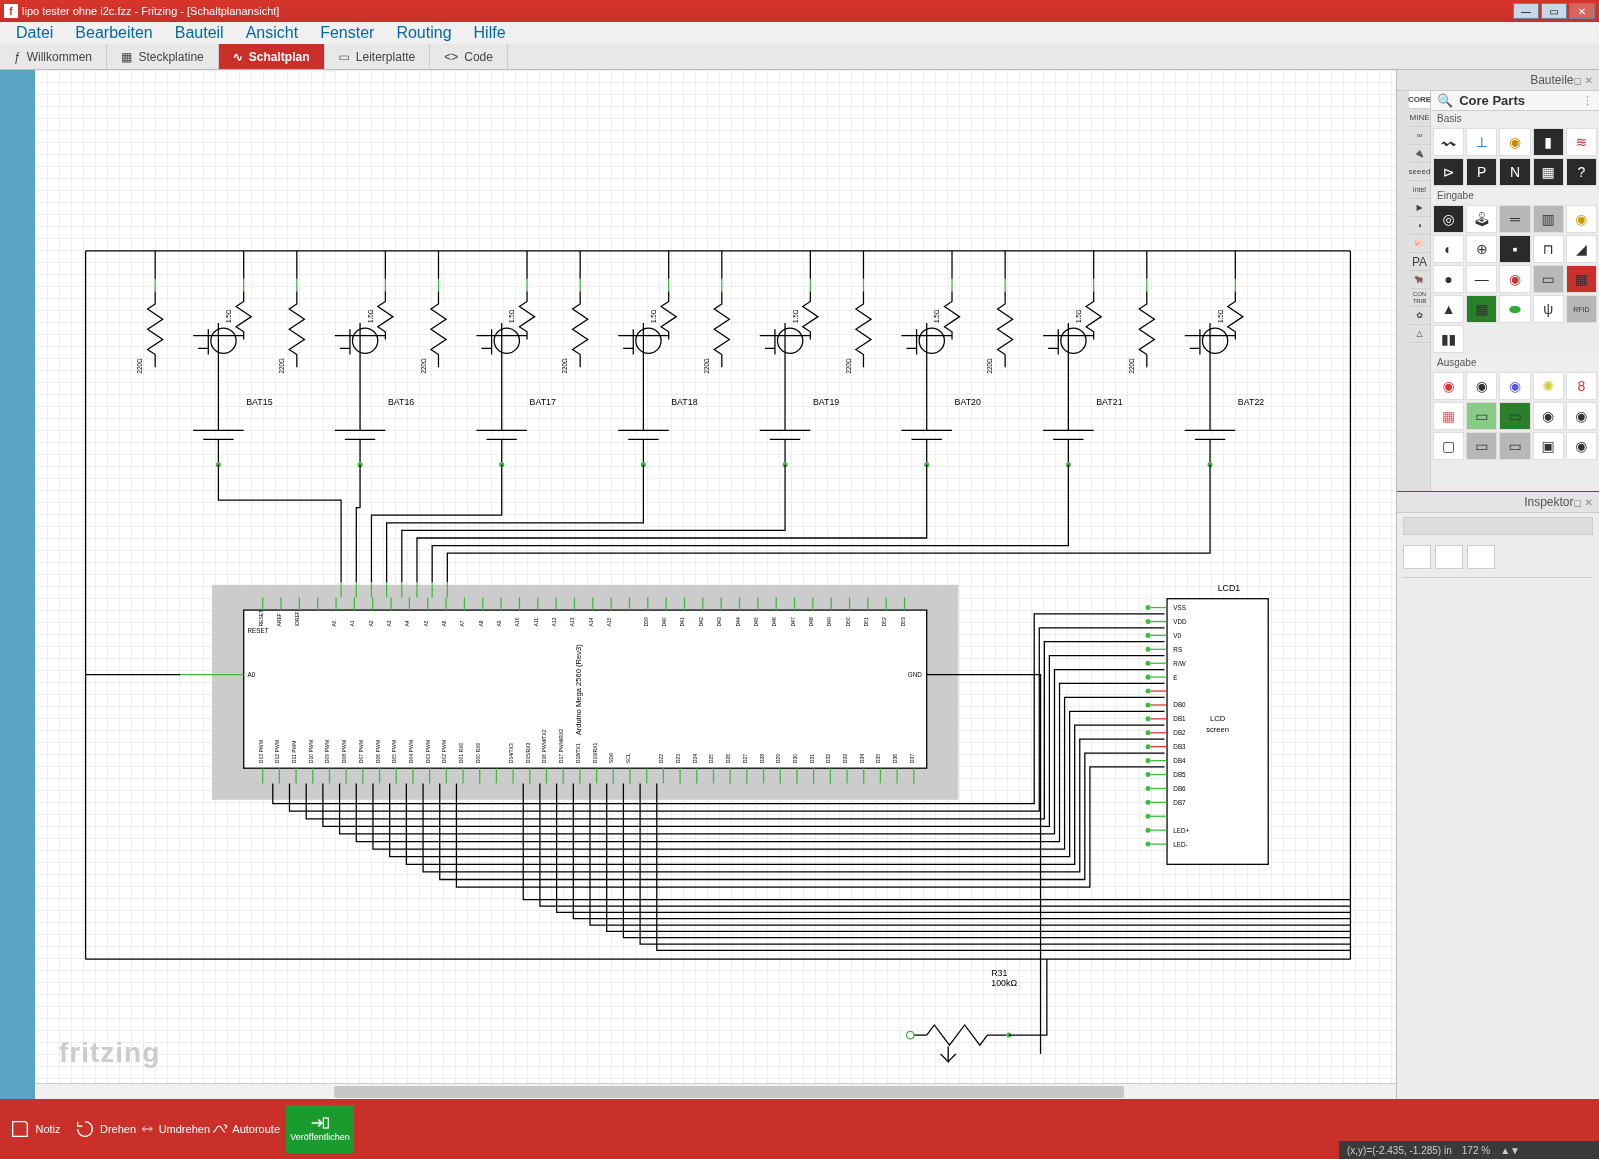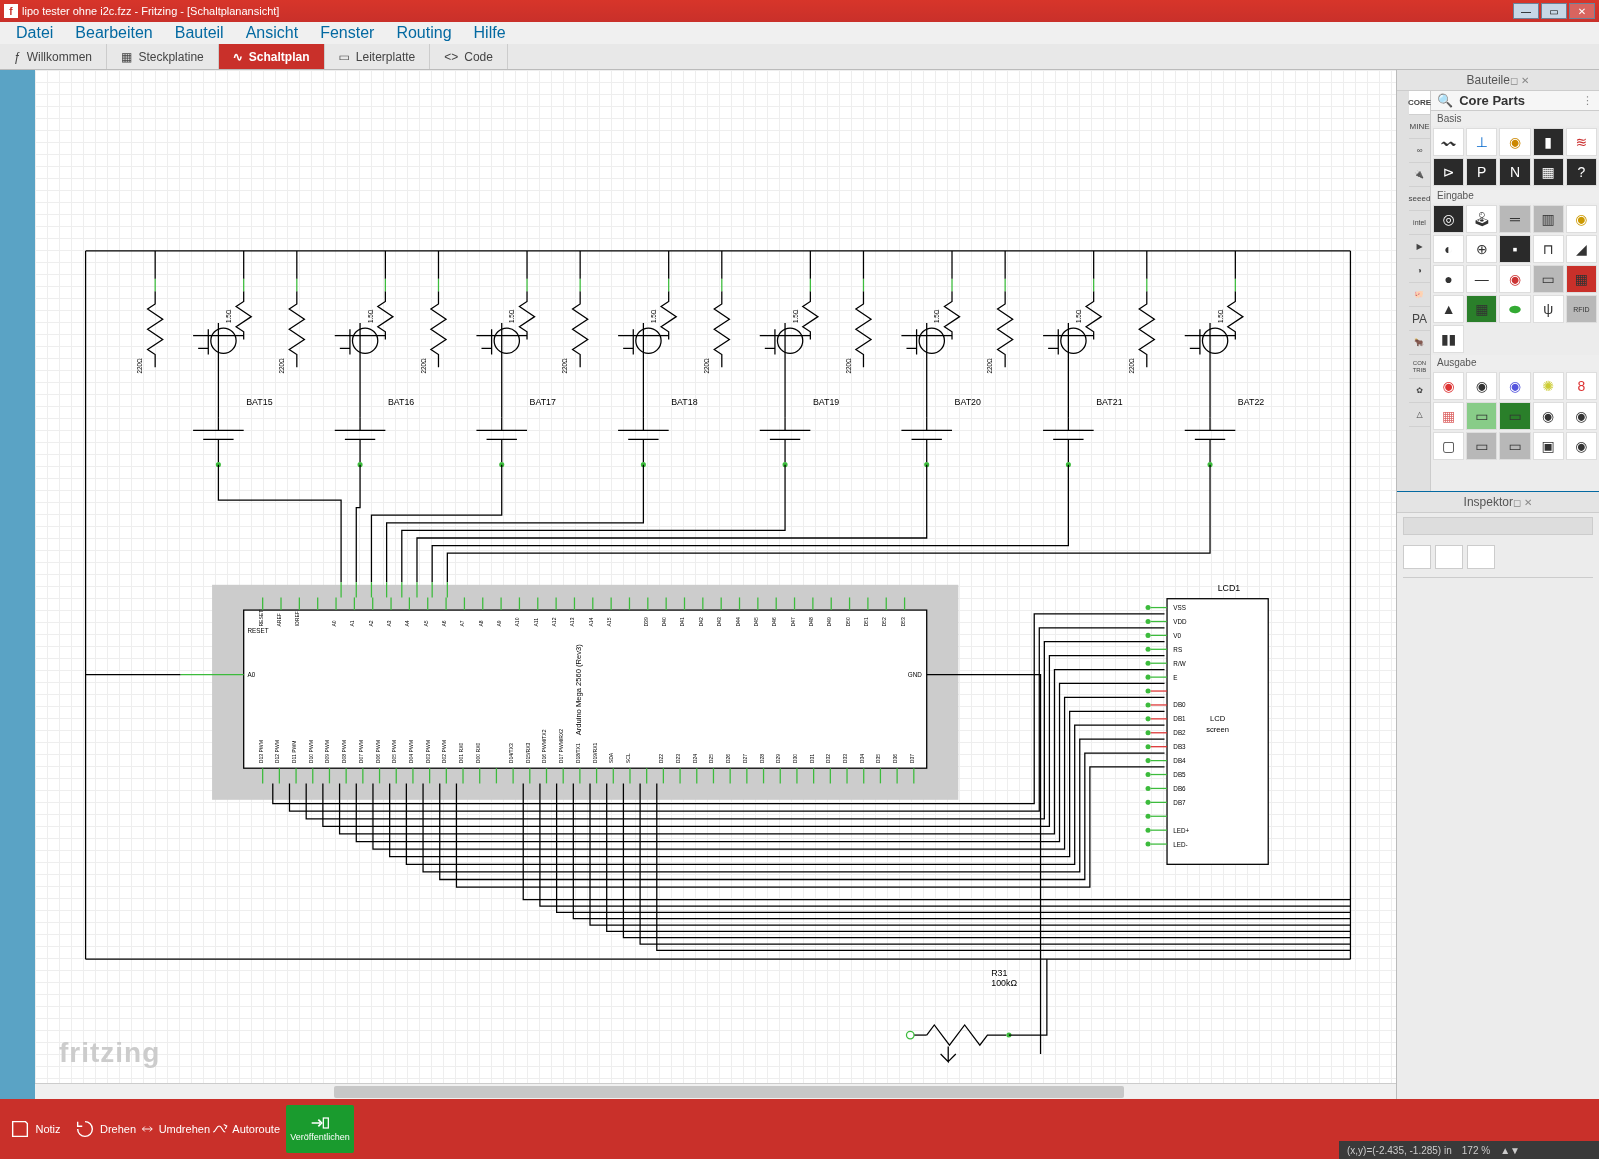--- a/index.html
+++ b/index.html
@@ -22,26 +22,26 @@
   linear-gradient(#eee 1px, transparent 1px) 0 0/12px 12px,
   linear-gradient(90deg,#eee 1px, transparent 1px) 0 0/12px 12px,
   linear-gradient(#ddd 1px, transparent 1px) 0 0/60px 60px,
   linear-gradient(90deg,#ddd 1px, transparent 1px) 0 0/60px 60px;
 }
 .schem{ position:absolute; inset:0;}
 .logo{ position:absolute; left:24px; bottom:30px; color:#ccc; font-size:28px; font-weight:600; letter-spacing:1px;}
 .hscroll{ position:absolute; left:0; right:0; bottom:0; height:16px; background:#f0f0f0; border-top:1px solid #ccc;}
 .hthumb{ position:absolute; top:2px; height:12px; left:22%; width:58%; background:#c7c7c7; border-radius:2px;}
 .rpanel{ width:203px; background:#ececec; border-left:1px solid #bbb; display:flex; flex-direction:column; font-size:11px; color:#333;}
-.rhead{ display:flex; align-items:center; justify-content:center; padding:3px 6px; background:#e4e4e4; border-bottom:1px solid #ccc;}
+.rhead{ display:flex; align-items:center; justify-content:flex-end; padding:3px 6px; background:#e4e4e4; border-bottom:1px solid #ccc;}
 .rhead .t{ font-size:12px; color:#555;}
 .rhead .ctl{ color:#888; font-size:10px;}
 .partsbody{ flex:0 0 auto; display:flex; }
 .binlist{ width:34px; background:#e0e0e0; display:flex; flex-direction:column; font-size:8px; color:#444; border-right:1px solid #ccc;}
-.binbtn{ height:24px; display:flex;align-items:center;justify-content:center; border-bottom:1px solid #d0d0d0; cursor:default;margin-left:12px;}
+.binbtn{ height:18px; display:flex;align-items:center;justify-content:center; border-bottom:1px solid #d0d0d0; cursor:default;margin-left:12px;}
 .binbtn.sel{ background:#fff; font-weight:bold;}
 .partsarea{ flex:1; display:flex; flex-direction:column;}
 .searchrow{ display:flex; align-items:center; padding:2px 6px; border-bottom:1px solid #ccc; background:#f6f6f6; gap:6px;}
 .searchrow .mag{ font-size:13px; color:#666;}
 .searchrow .title{ font-weight:bold; font-size:13px;}
 .sec{ padding:2px 6px 2px 6px; font-size:10px; color:#555; background:#eee;}
 .grid5{ display:grid; grid-template-columns: repeat(5, 1fr); gap:2px; padding:2px;}
 .cell{ height:28px; background:#fff; border:1px solid #ddd; display:flex;align-items:center;justify-content:center; font-size:14px;}
 .cell.dark{ background:#2a2a2a; color:#fff;}
 .cell.red{ background:#c9302a;}

